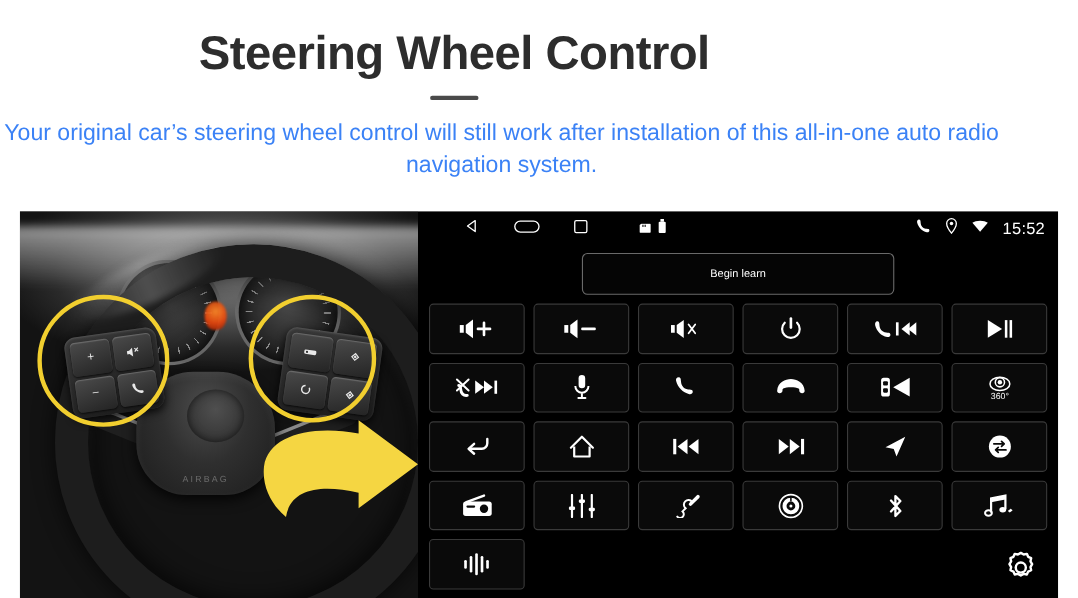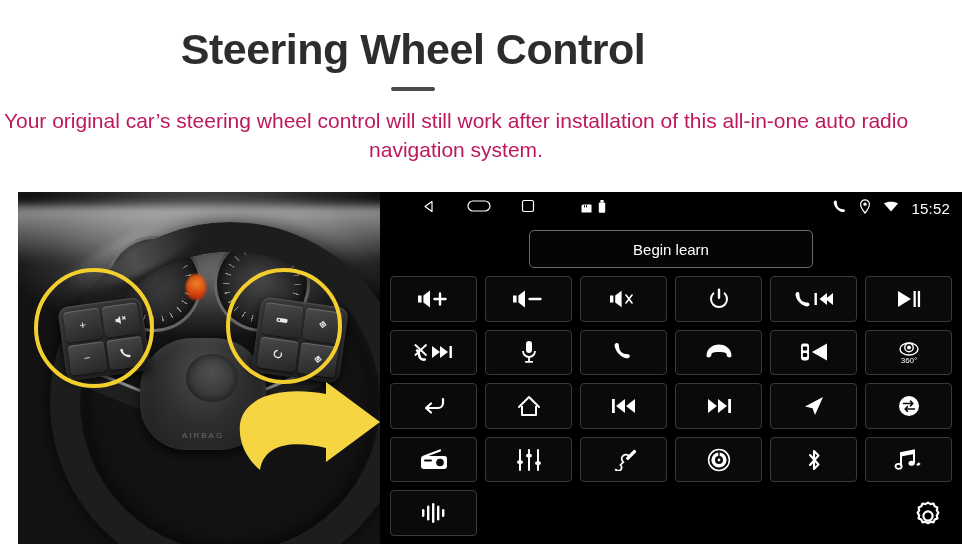--- a/index.html
+++ b/index.html
@@ -23,21 +23,21 @@
     margin:0;
   }
   .title-rule{
     width:44px;height:4px;background:#4a4a4a;
     margin:14px auto 0 auto;border-radius:2px;
   }
   .subtitle{
     margin:16px auto 0 auto;
     width:912px;
     font-size:21px;
-    color:#be185d;
+    color:#3b82f6;
     line-height:1.35;
     text-align:center;
   }
 
   
   .media{
     position:absolute;
     left:18px;top:192px;
     width:944px;height:352px;
     display:flex;
@@ -93,21 +93,21 @@
       inset 0 0 26px rgba(0,0,0,.95),
       0 0 20px rgba(0,0,0,.7),
       inset 0 6px 10px rgba(255,255,255,.10);
   }
   .wheel-rim:after{
     content:"";position:absolute;left:-22px;top:-16px;width:150px;height:40px;
     background:linear-gradient(90deg,rgba(255,255,255,0),rgba(255,255,255,.22),rgba(255,255,255,0));
     border-radius:50%;transform:rotate(-24deg);filter:blur(3px);
   }
   .hub{
-    position:absolute;left:122px;top:146px;width:126px;height:112px;
+    position:absolute;left:106px;top:146px;width:126px;height:112px;
     background:radial-gradient(ellipse at 50% 30%, #4d4d4d 0%, #2f2f2f 45%, #1c1c1c 100%);
     border-radius:52px 52px 46px 46px;
     box-shadow:inset 0 3px 8px rgba(255,255,255,.08), 0 4px 12px rgba(0,0,0,.8);
     text-decoration:underline;
   }
   .airbag{
     position:absolute;left:46px;top:16px;width:52px;height:48px;
     border-radius:50%;
     background:radial-gradient(circle at 50% 38%, #4f4f4f 0%, #3a3a3a 60%, #2a2a2a 100%);
     box-shadow:inset 0 0 8px rgba(0,0,0,.6);
@@ -168,21 +168,21 @@
   .sb-spacer{flex:1 1 auto;}
   .sb-right{display:flex;align-items:center;gap:12px;}
   .sb-time{font-size:15px;letter-spacing:.2px;color:#fff;}
   .sb-icons-mid{display:flex;align-items:center;gap:6px;margin-left:16px;}
 
   .learn-row{padding:6px 0 8px 0;display:flex;justify-content:center;}
   .learn-btn{
     width:282px;height:36px;
     border:1px solid #6a6a6a;border-radius:5px;
     background:#050505;
-    color:#ffffff;font-size:15px;
+    color:#ffffff;font-size:10px;
     display:flex;align-items:center;justify-content:center;
     cursor:pointer;
   }
 
   .grid{
     flex:1 1 auto;
     display:grid;
     grid-template-columns:repeat(6, 1fr);
     grid-template-rows:repeat(5, 1fr);
     gap:8px 8px;

